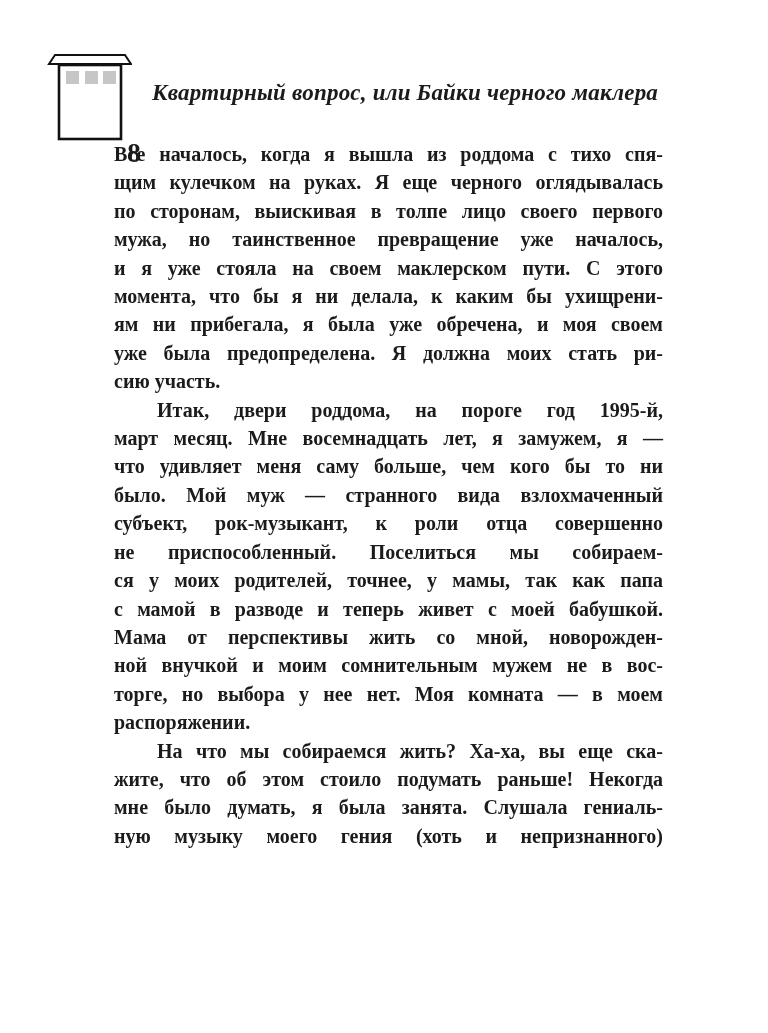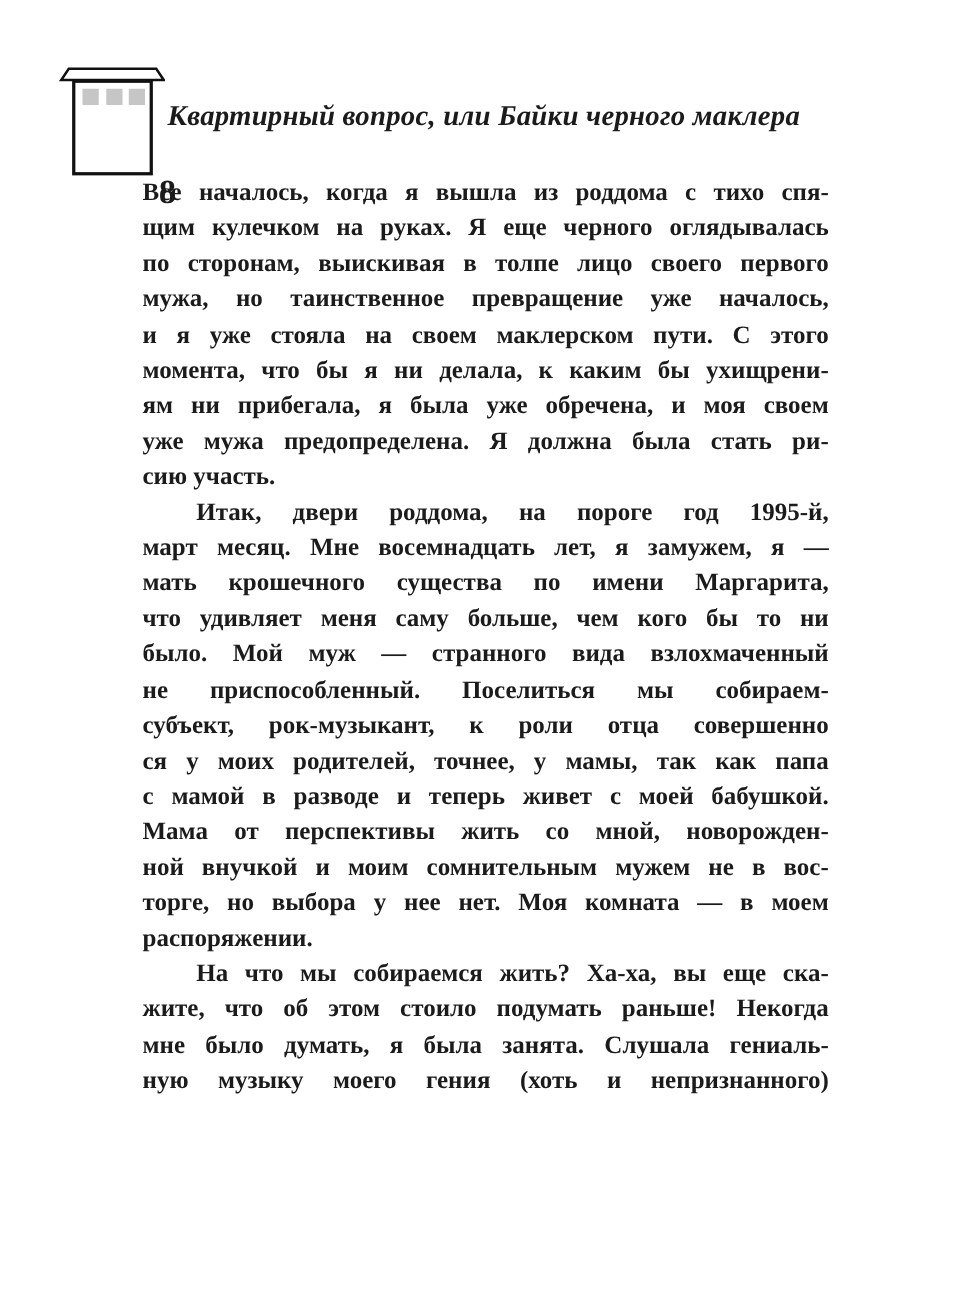--- a/index.html
+++ b/index.html
@@ -32,21 +32,21 @@
     width: 60px;
     text-align: center;
     font-size: 27px;
     font-weight: bold;
     color: #1b1b1b;
     line-height: 30px;
   }
   
   .header-title {
     position: absolute;
-    left: 134px;
+    left: 152px;
     top: 80px;
     width: 560px;
     font-size: 23px;
     font-style: italic;
     font-weight: bold;
     letter-spacing: 0.2px;
     white-space: nowrap;
     color: #1b1b1b;
   }
   
@@ -96,32 +96,31 @@
   <div class="text-block">
 
     <div>
       <div class="line">Все началось, когда я вышла из роддома с тихо спя-</div>
       <div class="line">щим кулечком на руках. Я еще черного оглядывалась</div>
       <div class="line">по сторонам, выискивая в толпе лицо своего первого</div>
       <div class="line">мужа, но таинственное превращение уже началось,</div>
       <div class="line">и я уже стояла на своем маклерском пути. С этого</div>
       <div class="line">момента, что бы я ни делала, к каким бы ухищрени-</div>
       <div class="line">ям ни прибегала, я была уже обречена, и моя своем</div>
-      <div class="line">уже мужа предопределена. Я должна была стать ри-</div>
+      <div class="line">уже была предопределена. Я должна моих стать ри-</div>
       <div class="line left">сию участь.</div>
     </div>
 
     <div>
       <div class="line indent">Итак, двери роддома, на пороге год 1995-й,</div>
       <div class="line">март месяц. Мне восемнадцать лет, я замужем, я —</div>
-      <div class="line">мать крошечного существа по имени Маргарита,</div>
       <div class="line">что удивляет меня саму больше, чем кого бы то ни</div>
       <div class="line">было. Мой муж — странного вида взлохмаченный</div>
+      <div class="line">субъект, рок-музыкант, к роли отца совершенно</div>
       <div class="line">не приспособленный. Поселиться мы собираем-</div>
-      <div class="line">субъект, рок-музыкант, к роли отца совершенно</div>
       <div class="line">ся у моих родителей, точнее, у мамы, так как папа</div>
       <div class="line">с мамой в разводе и теперь живет с моей бабушкой.</div>
       <div class="line">Мама от перспективы жить со мной, новорожден-</div>
       <div class="line">ной внучкой и моим сомнительным мужем не в вос-</div>
       <div class="line">торге, но выбора у нее нет. Моя комната — в моем</div>
       <div class="line left">распоряжении.</div>
     </div>
 
     <div>
       <div class="line indent">На что мы собираемся жить? Ха-ха, вы еще ска-</div>

